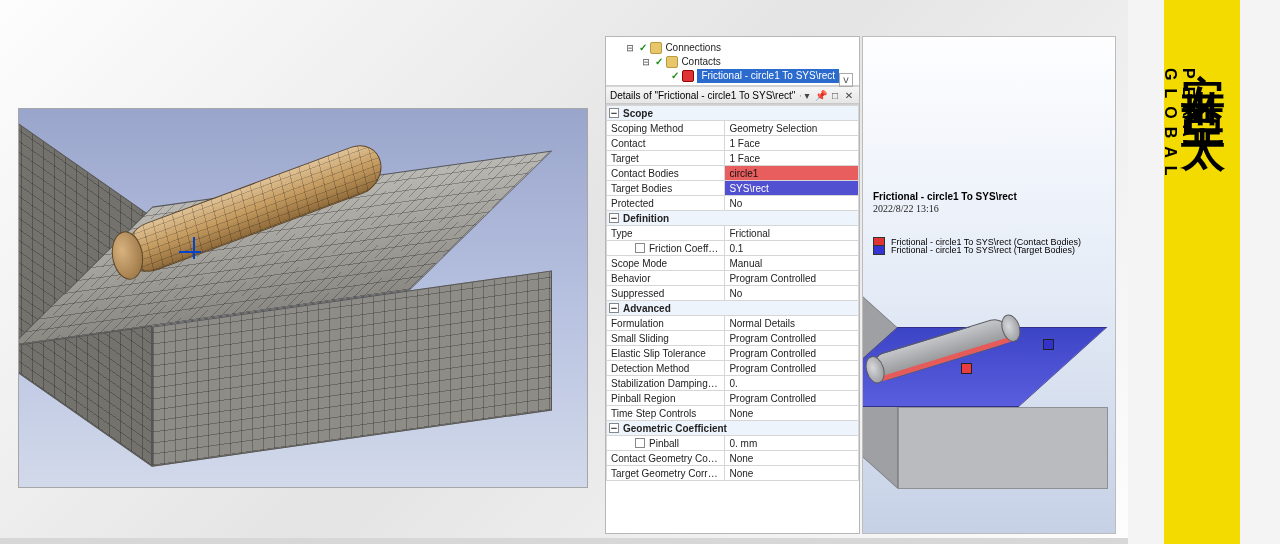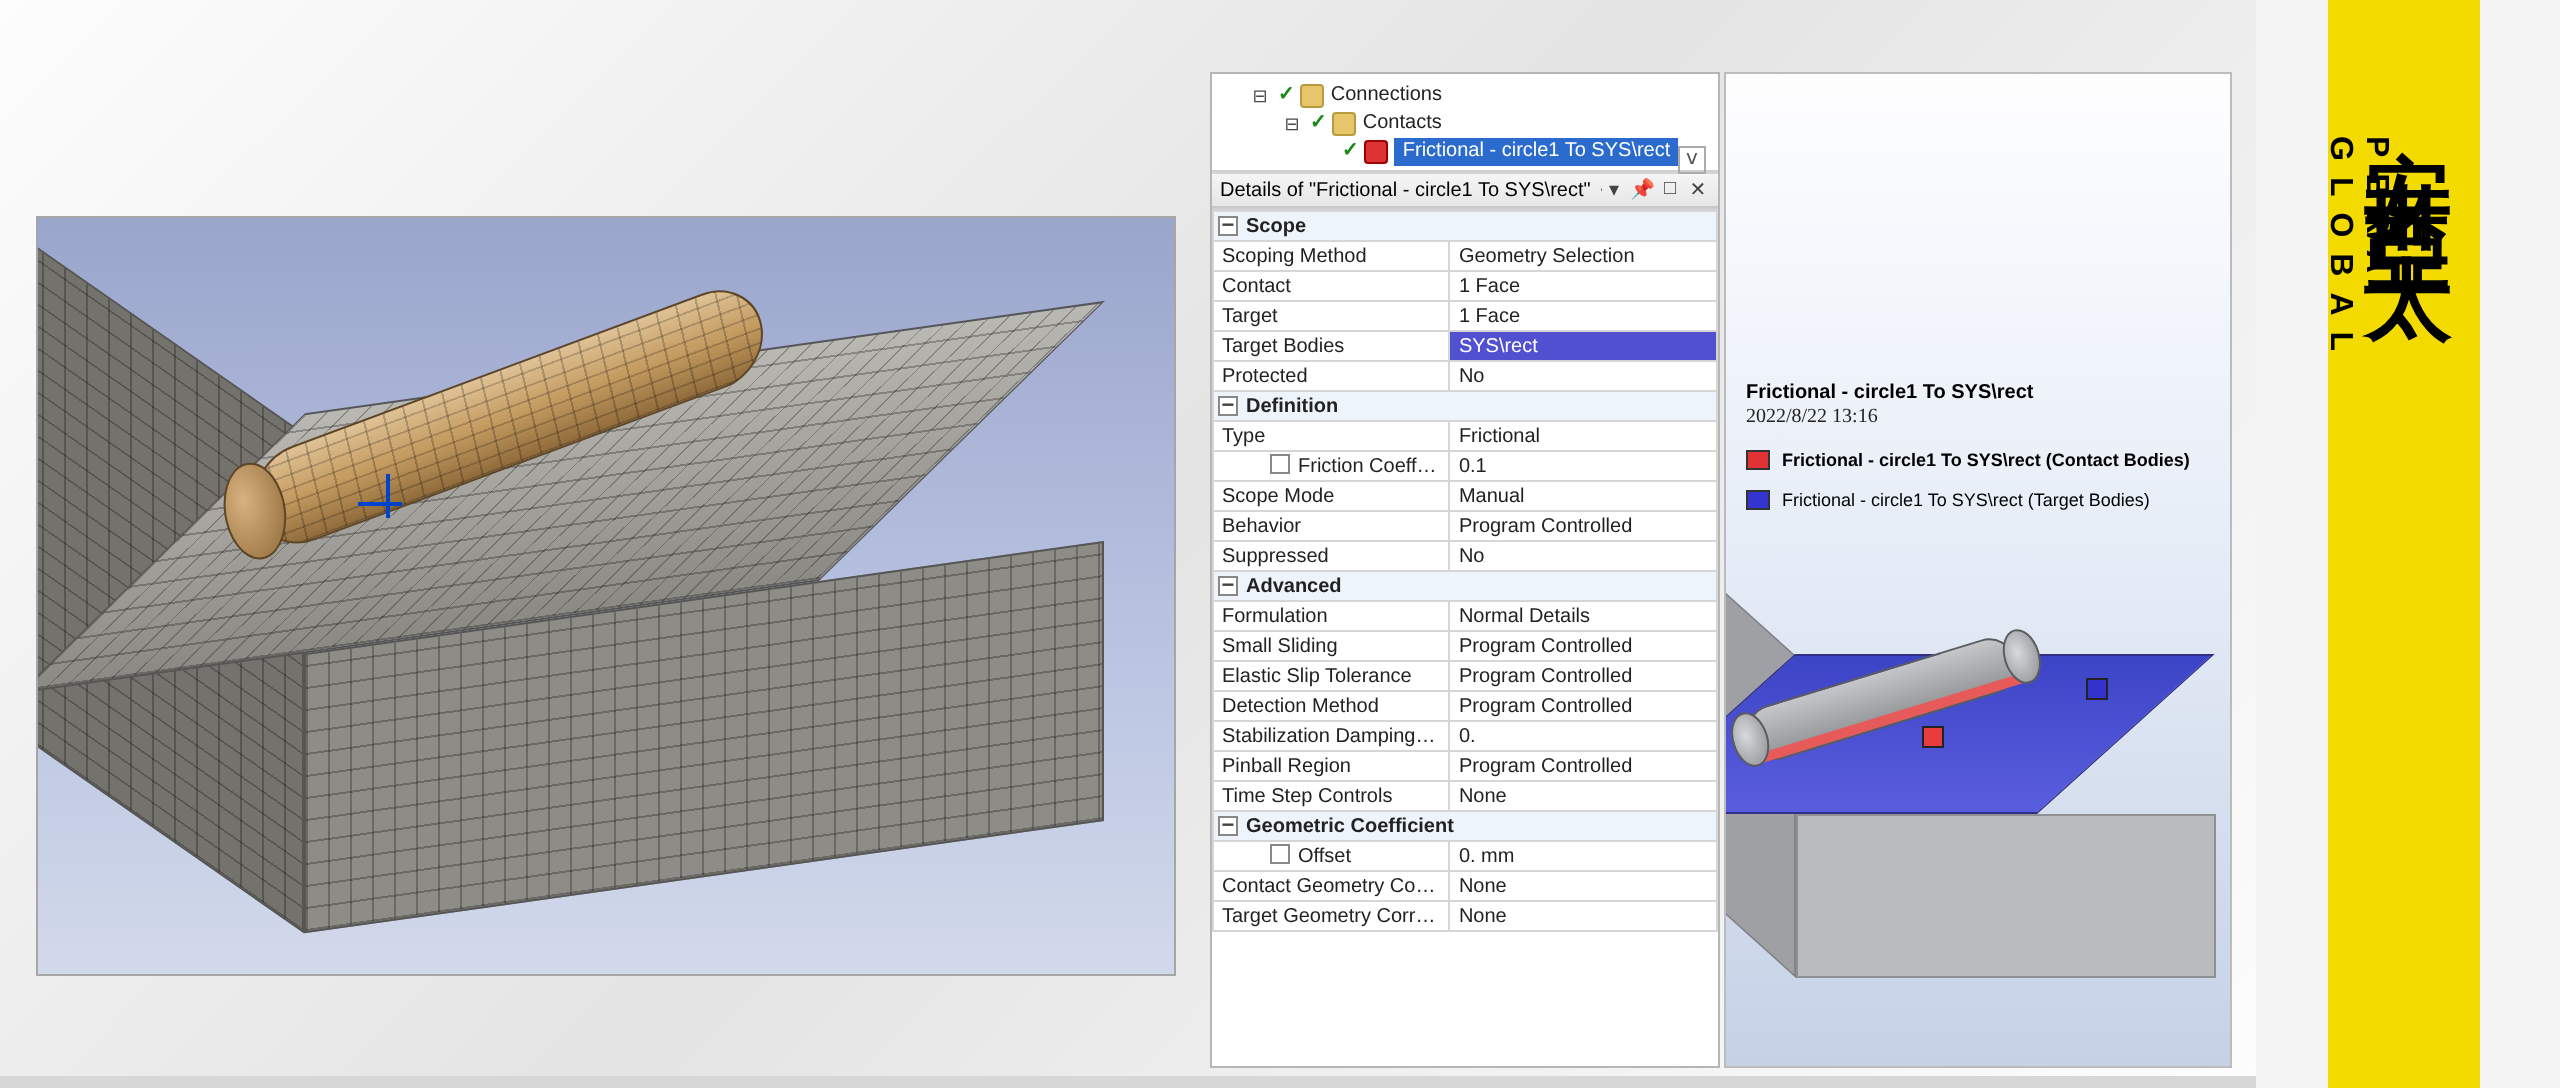--- a/index.html
+++ b/index.html
@@ -391,20 +391,24 @@
             </tr>
         <tr>
               <td>Contact</td>
               <td>1 Face</td>
             </tr>
         <tr>
               <td>Target</td>
               <td>1 Face</td>
             </tr>
         <tr>
+              <td>Contact Bodies</td>
+              <td class="val-red">circle1</td>
+            </tr>
+        <tr>
               <td>Target Bodies</td>
               <td class="val-blue">SYS\rect</td>
             </tr>
         <tr>
               <td>Protected</td>
               <td>No</td>
             </tr>
 
         <tr class="section">
               <td colspan="2"><span class="minus">−</span><span>Definition</span></td>
@@ -459,40 +463,40 @@
             </tr>
         <tr>
               <td>Time Step Controls</td>
               <td>None</td>
             </tr>
 
         <tr class="section">
               <td colspan="2"><span class="minus">−</span><span>Geometric Coefficient</span></td>
             </tr>
         <tr class="indent">
-              <td><span class="cbx"></span><span>Offset</span></td>
+              <td><span class="cbx"></span><span>Pinball</span></td>
               <td>0. mm</td>
             </tr>
         <tr>
               <td>Contact Geometry Correction</td>
               <td>None</td>
             </tr>
         <tr>
               <td>Target Geometry Correction</td>
               <td>None</td>
             </tr>
       </tbody>
         </table>
     </div>
   </div>
 
   <div class="right-viewport">
     <div class="rv-title">Frictional - circle1 To SYS\rect</div>
     <div class="rv-date">2022/8/22 13:16</div>
-    <div class="legendline" style="top:188px;font-weight:bold;">
+    <div class="legendline" style="top:200px;">
       <div class="swatch" style="background:#e03434"></div>
       <span>Frictional - circle1 To SYS\rect (Contact Bodies)</span>
     </div>
     <div class="legendline" style="top:208px;">
       <div class="swatch" style="background:#3434d0"></div>
       <span>Frictional - circle1 To SYS\rect (Target Bodies)</span>
     </div>
     <div class="rv-block">
       <div class="rv-side"></div>
       <div class="rv-top"></div>

